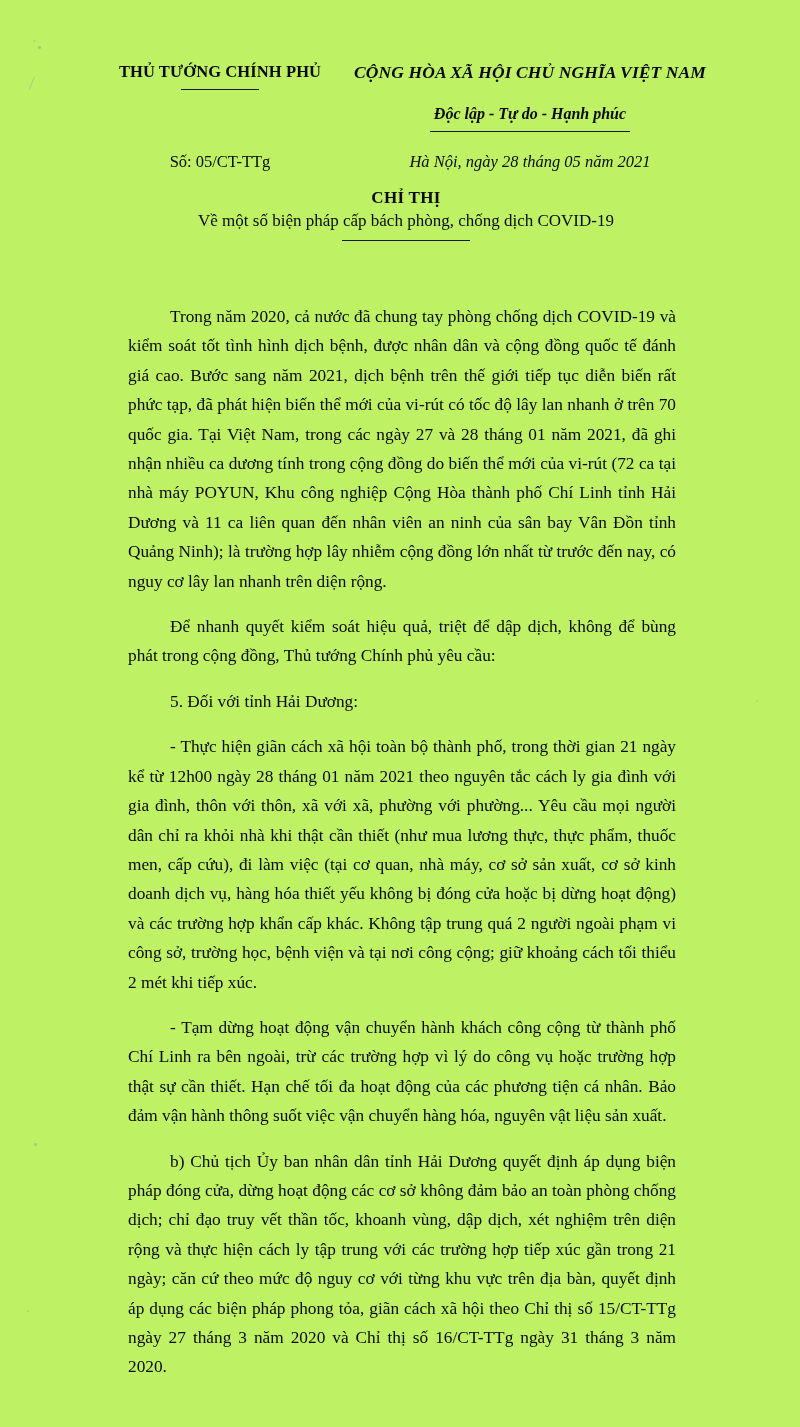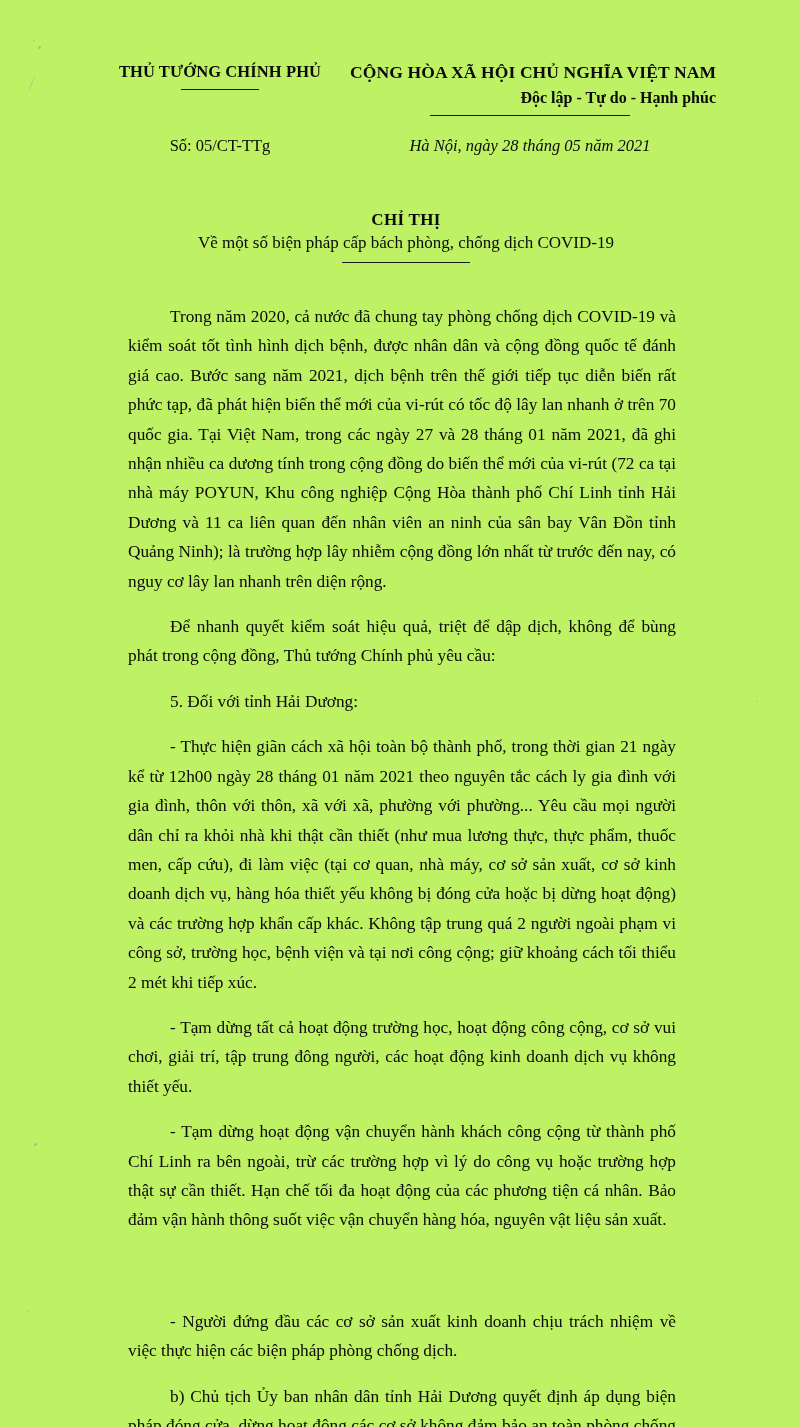--- a/index.html
+++ b/index.html
@@ -53,53 +53,54 @@
     display: flex;
     align-items: flex-start;
   }
   .hdr-left {
     width: 248px;
     text-align: center;
     flex: 0 0 248px;
   }
   .hdr-right {
     flex: 1 1 auto;
-    text-align: right;
+    text-align: center;
+    font-style: italic;
   }
   .org-name {
     font-weight: bold;
     font-size: 16.5px;
     letter-spacing: .1px;
     white-space: nowrap;
   }
   .nation-name {
     font-weight: bold;
     font-size: 17.5px;
     letter-spacing: .1px;
     white-space: nowrap;
   }
   .motto {
     font-weight: bold;
     font-size: 16px;
-    margin-top: 6px;
+    margin-top: 22px;
     white-space: nowrap;
   }
   .rule {
     height: 0;
     border-top: 1.4px solid #1b1b1b;
     margin: 7px auto 0 auto;
   }
   .rule-left   { width: 78px; }
   .rule-right  { width: 200px; margin-top: 8px; }
   .rule-title  { width: 128px; margin-top: 9px; border-top-width: 1.6px; }
 
   .subhdr {
     position: absolute;
     left: 96px;
-    top: 136px;
+    top: 152px;
     width: 620px;
     display: flex;
     align-items: flex-start;
   }
   .doc-no {
     width: 248px;
     flex: 0 0 248px;
     text-align: center;
     font-size: 16.5px;
   }
@@ -111,21 +112,20 @@
     white-space: nowrap;
   }
 
   
   .title-block {
     position: absolute;
     left: 96px;
     top: 188px;
     width: 620px;
     text-align: center;
-    margin-top: 22px;
   }
   .doc-kind {
     font-weight: bold;
     font-size: 17px;
     letter-spacing: .3px;
   }
   .doc-subject {
     font-weight: normal;
     font-size: 17px;
     margin-top: 3px;
@@ -183,20 +183,18 @@
     <div class="doc-kind">CHỈ THỊ</div>
     <div class="doc-subject">Về một số biện pháp cấp bách phòng, chống dịch COVID-19</div>
     <div class="rule rule-title"></div>
   </div>
 
   <div class="body-col">
     <p class="para">Trong năm 2020, cả nước đã chung tay phòng chống dịch COVID-19 và kiểm soát tốt tình hình dịch bệnh, được nhân dân và cộng đồng quốc tế đánh giá cao. Bước sang năm 2021, dịch bệnh trên thế giới tiếp tục diễn biến rất phức tạp, đã phát hiện biến thể mới của vi-rút có tốc độ lây lan nhanh ở trên 70 quốc gia. Tại Việt Nam, trong các ngày 27 và 28 tháng 01 năm 2021, đã ghi nhận nhiều ca dương tính trong cộng đồng do biến thể mới của vi-rút (72 ca tại nhà máy POYUN, Khu công nghiệp Cộng Hòa thành phố Chí Linh tỉnh Hải Dương và 11 ca liên quan đến nhân viên an ninh của sân bay Vân Đồn tỉnh Quảng Ninh); là trường hợp lây nhiễm cộng đồng lớn nhất từ trước đến nay, có nguy cơ lây lan nhanh trên diện rộng.</p>
     <p class="para">Để nhanh quyết kiểm soát hiệu quả, triệt để dập dịch, không để bùng phát trong cộng đồng, Thủ tướng Chính phủ yêu cầu:</p>
     <p class="para">5. Đối với tỉnh Hải Dương:</p>
     <p class="para">- Thực hiện giãn cách xã hội toàn bộ thành phố, trong thời gian 21 ngày kể từ 12h00 ngày 28 tháng 01 năm 2021 theo nguyên tắc cách ly gia đình với gia đình, thôn với thôn, xã với xã, phường với phường... Yêu cầu mọi người dân chỉ ra khỏi nhà khi thật cần thiết (như mua lương thực, thực phẩm, thuốc men, cấp cứu), đi làm việc (tại cơ quan, nhà máy, cơ sở sản xuất, cơ sở kinh doanh dịch vụ, hàng hóa thiết yếu không bị đóng cửa hoặc bị dừng hoạt động) và các trường hợp khẩn cấp khác. Không tập trung quá 2 người ngoài phạm vi công sở, trường học, bệnh viện và tại nơi công cộng; giữ khoảng cách tối thiểu 2 mét khi tiếp xúc.</p>
-    <p class="para">- Tạm dừng tất cả hoạt động trường học, hoạt động công cộng, cơ sở vui chơi, giải trí, tập trung đông người, các hoạt động kinh doanh dịch vụ không thiết yếu.</p>
     <p class="para">- Tạm dừng hoạt động vận chuyển hành khách công cộng từ thành phố Chí Linh ra bên ngoài, trừ các trường hợp vì lý do công vụ hoặc trường hợp thật sự cần thiết. Hạn chế tối đa hoạt động của các phương tiện cá nhân. Bảo đảm vận hành thông suốt việc vận chuyển hàng hóa, nguyên vật liệu sản xuất.</p>
-    <p class="para gap-big">- Người đứng đầu các cơ sở sản xuất kinh doanh chịu trách nhiệm về việc thực hiện các biện pháp phòng chống dịch.</p>
     <p class="para">b) Chủ tịch Ủy ban nhân dân tỉnh Hải Dương quyết định áp dụng biện pháp đóng cửa, dừng hoạt động các cơ sở không đảm bảo an toàn phòng chống dịch; chỉ đạo truy vết thần tốc, khoanh vùng, dập dịch, xét nghiệm trên diện rộng và thực hiện cách ly tập trung với các trường hợp tiếp xúc gần trong 21 ngày; căn cứ theo mức độ nguy cơ với từng khu vực trên địa bàn, quyết định áp dụng các biện pháp phong tỏa, giãn cách xã hội theo Chỉ thị số 15/CT-TTg ngày 27 tháng 3 năm 2020 và Chỉ thị số 16/CT-TTg ngày 31 tháng 3 năm 2020.</p>
 
   </div>
 
 </div>
 
 </body></html>

